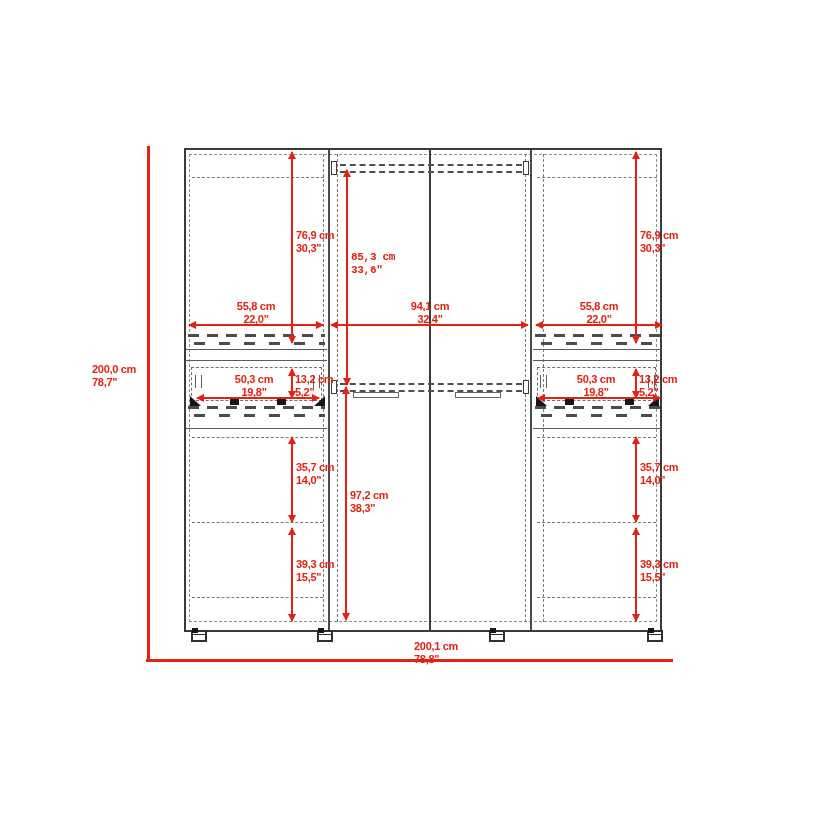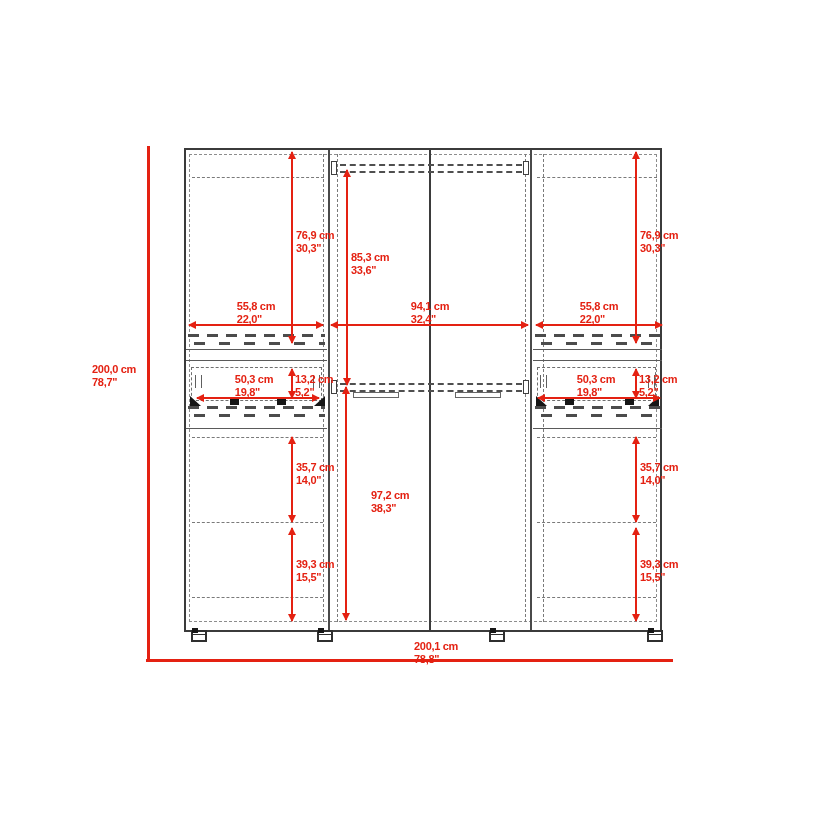--- a/index.html
+++ b/index.html
@@ -25,21 +25,21 @@
     border-top:8px solid var(--red);}
   .dimh{position:absolute;height:2px;background:var(--red);}
   .dimh::before{content:"";position:absolute;left:-1px;top:-3px;
     border-top:4px solid transparent;border-bottom:4px solid transparent;
     border-right:8px solid var(--red);}
   .dimh::after{content:"";position:absolute;right:-1px;top:-3px;
     border-top:4px solid transparent;border-bottom:4px solid transparent;
     border-left:8px solid var(--red);}
   .lbl{position:absolute;color:var(--red);font-size:11px;line-height:13px;
     font-weight:700;letter-spacing:-0.3px;white-space:nowrap;text-align:left;}
-  .lbl.c{transform:translateX(-50%);text-align:left;}
+  .lbl.c{transform:translateX(-50%);text-align:center;}
   
   .cab-outer{position:absolute;border:2px solid var(--ink);background:#fff;}
   .dashrect{position:absolute;border:1px dashed #8d8d8d;}
   .dl{position:absolute;border-top:1px dashed var(--dash);height:0;}
   .sl{position:absolute;border-top:1.5px solid var(--mid);height:0;}
   .frame2{position:absolute;border-top:1.5px solid var(--mid);border-bottom:1.5px solid var(--mid);}
   .dv{position:absolute;border-left:1px dashed var(--dash);width:0;}
   .sv{position:absolute;background:#4a4a4a;}
   .hatch{position:absolute;
     background-image:
@@ -168,25 +168,25 @@
   </div>
 
   <div class="lbl" style="left:296px;top:229px;">
     <div>76,9 cm</div>
     <div>30,3"</div>
   </div>
   <div class="lbl" style="left:640px;top:229px;">
     <div>76,9 cm</div>
     <div>30,3"</div>
   </div>
-  <div class="lbl" style="left:351px;top:251px;">
+  <div class="lbl" style="left:351px;top:251px;font-family:Liberation Mono, monospace;">
     <div>85,3 cm</div>
     <div>33,6"</div>
   </div>
-  <div class="lbl" style="left:350px;top:489px;margin-left:21px;">
+  <div class="lbl" style="left:350px;top:489px;">
     <div>97,2 cm</div>
     <div>38,3"</div>
   </div>
 
   <div class="lbl c" style="left:254px;top:373px;">
     <div>50,3 cm</div>
     <div>19,8"</div>
   </div>
   <div class="lbl" style="left:295px;top:373px;">
     <div>13,2 cm</div>

